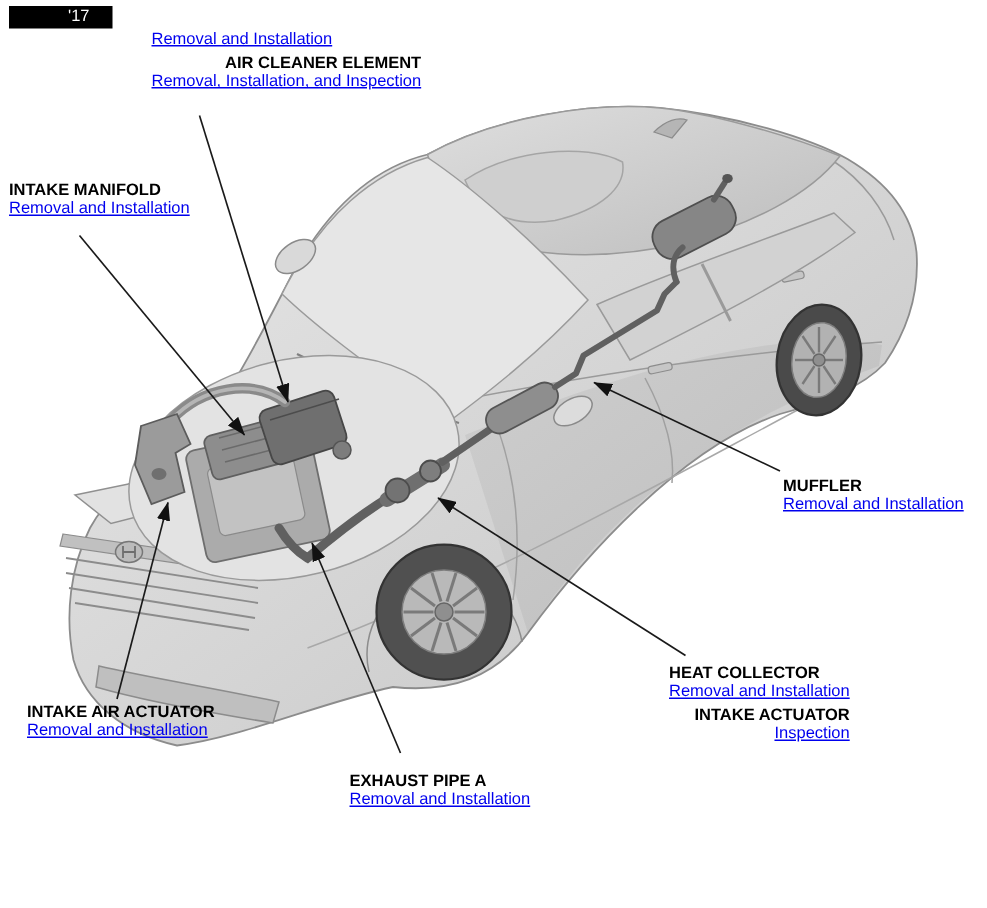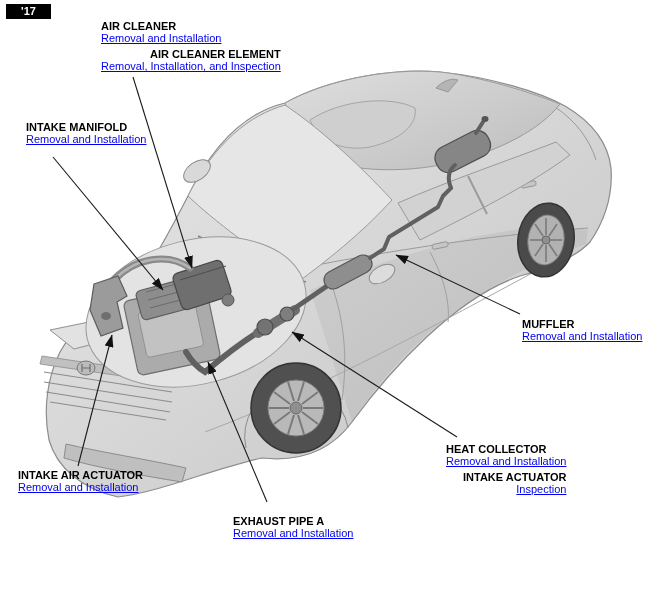--- a/index.html
+++ b/index.html
@@ -1,20 +1,20 @@
 <!DOCTYPE html>
 <html><head>
 <meta charset="utf-8">
 <style>
   html,body{margin:0;padding:0;background:#fff;}
   .stage{position:relative;width:658px;height:605px;background:#ffffff;
          font-family:"Liberation Sans",sans-serif;overflow:hidden;}
   .stage svg{position:absolute;left:0;top:0;}
   .badge{position:absolute;left:6px;top:4px;width:45px;height:15px;background:#000;
-         color:#fff;font-size:11px;font-weight:bold;text-align:center;line-height:15px;}
+         color:#fff;font-size:11px;font-weight:normal;text-align:center;line-height:15px;padding-left:24px;}
   .callout{position:absolute;line-height:12px;white-space:nowrap;}
   .callout .t{font-weight:bold;font-size:11px;color:#000;}
   .callout a{display:block;font-size:11px;color:#0000EE;text-decoration:underline;cursor:pointer;}
   .pair + .pair{margin-top:4px;text-align:right;}
 </style>
 </head>
 <body>
 
 <div class="stage">
 
@@ -150,30 +150,29 @@
       <line x1="267" y1="502" x2="208" y2="362" marker-end="url(#ah)"></line>
       <line x1="457" y1="437" x2="292" y2="332" marker-end="url(#ah)"></line>
       <line x1="520" y1="314" x2="396" y2="255" marker-end="url(#ah)"></line>
     </g>
   </svg>
 
   <div class="badge">'17</div>
 
   <div class="callout" style="left:101px;top:20px;">
     <div class="pair">
-      <div class="t">AIR CLEANER</div>
       <a>Removal and Installation</a>
     </div>
     <div class="pair">
       <div class="t">AIR CLEANER ELEMENT</div>
       <a>Removal, Installation, and Inspection</a>
     </div>
   </div>
 
-  <div class="callout" style="left:26px;top:121px;">
+  <div class="callout" style="left:6px;top:121px;">
     <div class="pair">
       <div class="t">INTAKE MANIFOLD</div>
       <a>Removal and Installation</a>
     </div>
   </div>
 
   <div class="callout" style="left:18px;top:469px;">
     <div class="pair">
       <div class="t">INTAKE AIR ACTUATOR</div>
       <a>Removal and Installation</a>

